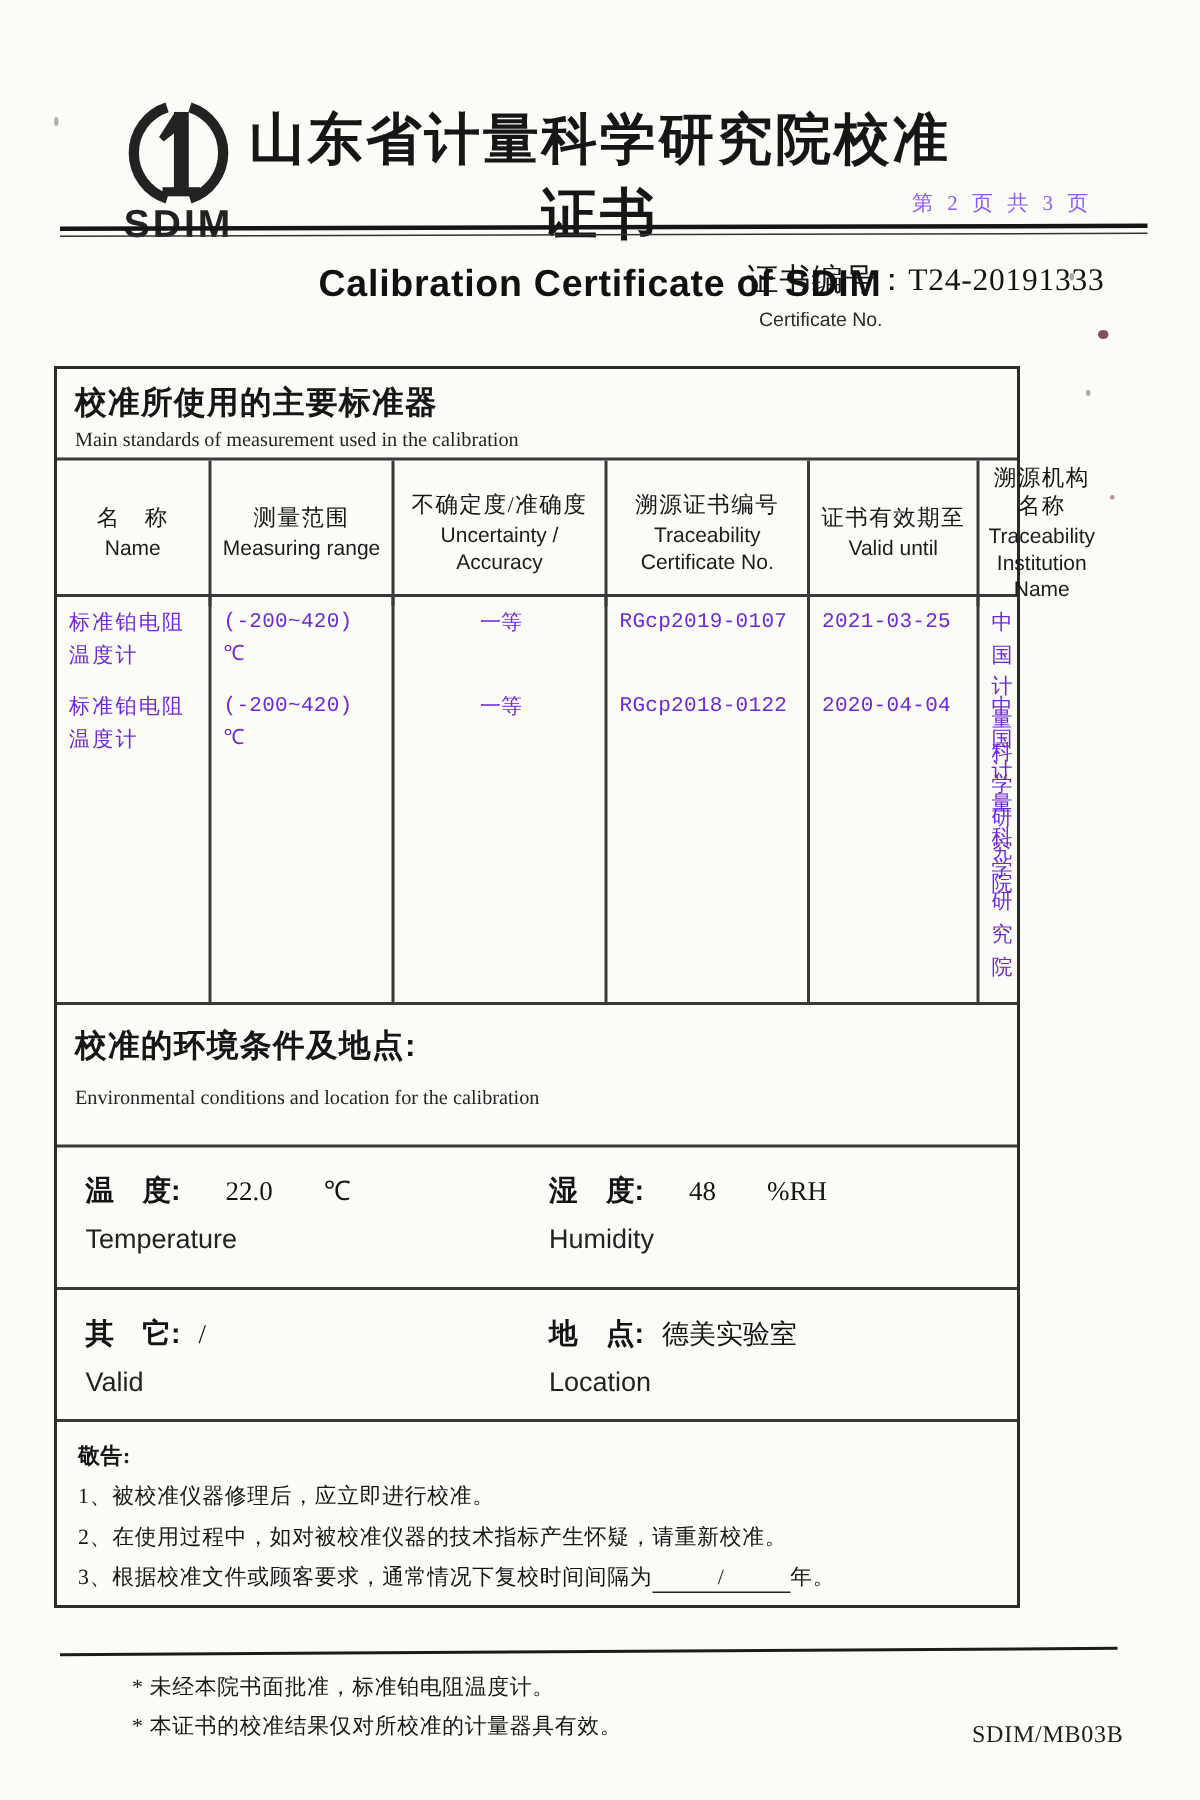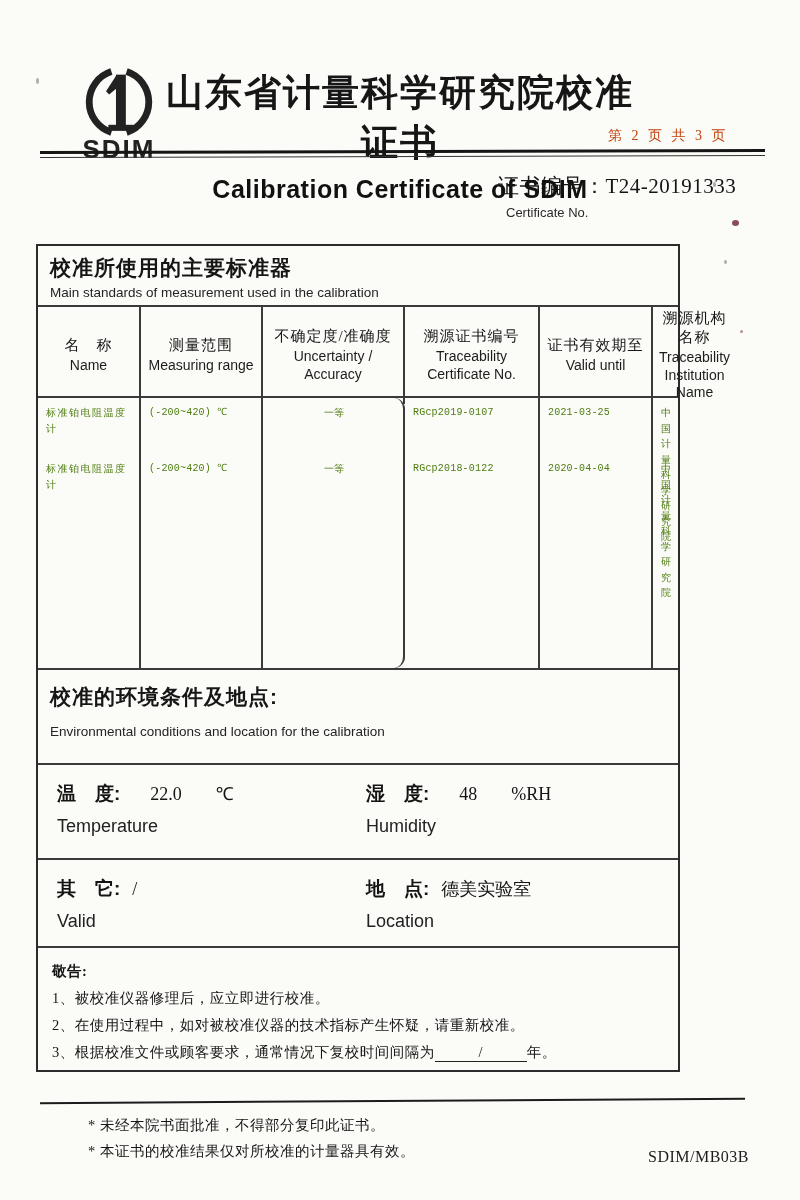--- a/index.html
+++ b/index.html
@@ -18,60 +18,60 @@
   .logo-wrap { left:60px; top:64px; width:118px; text-align:center; }
   .logo-svg  { width:76px; height:76px; display:block; margin:0 auto; }
   .logo-text { font-family:"Liberation Sans", sans-serif; font-weight:bold;
                font-size:26px; letter-spacing:2px; color:#222; margin-top:-6px; }
 
   .title-wrap { left:150px; top:68px; width:500px; text-align:center; }
   .title-cn { font-size:37px; font-weight:bold; letter-spacing:2px; color:#161616; }
   .title-en { font-family:"Liberation Sans", sans-serif; font-weight:bold;
               font-size:25px; color:#111; margin-top:7px; letter-spacing:0.5px; }
 
-  .page-info { left:608px; top:127px; font-size:14px; letter-spacing:3px; color:#c2410c; }
+  .page-info { left:608px; top:127px; font-size:14px; letter-spacing:3px; color:#8b5cf6; }
 
   .rule-a { left:40px; top:150px; width:725px; height:3px; background:#151515;
             transform:rotate(-0.15deg); }
   .rule-b { left:40px; top:156px; width:725px; height:1px; background:#333;
             transform:rotate(-0.15deg); }
 
   .certno-cn { left:498px; top:172px; font-size:21px; color:#141414; letter-spacing:0.5px; }
   .certno-en { left:506px; top:205px; font-family:"Liberation Sans", sans-serif;
                font-size:13px; color:#2a2a2a; }
 
   
   .main-box { left:36px; top:244px; width:644px; height:828px;
               border:2px solid #2c2c2c; display:flex; flex-direction:column;
               background:transparent; }
   .sec { border-bottom:2px solid #3a3a3a; }
   .sec:last-child { border-bottom:none; flex:1; }
 
   .sec-standards-title { height:61px; padding:8px 12px 0 12px; }
   .sec-title-cn { font-family:"Liberation Sans", sans-serif; font-weight:bold;
                   font-size:21px; color:#161616; letter-spacing:1px; }
-  .sec-title-en { font-family:Liberation Sans, sans-serif; font-size:13.5px;
+  .sec-title-en { font-family:Liberation Serif, serif; font-size:13.5px;
                   color:#242424; margin-top:3px; }
 
   .grid6 { display:grid; grid-template-columns:103px 122px 142px 135px 113px auto; }
   .thead { height:91px; }
   .thead .cell { border-right:2px solid #3a3a3a; display:flex; flex-direction:column;
                  justify-content:center; align-items:center; text-align:center;
                  padding:2px 6px; }
   .thead .cell:last-child { border-right:none; }
   .th-cn { font-size:15px; color:#161616; letter-spacing:1px; }
   .th-en { font-family:"Liberation Sans", sans-serif; font-size:14px;
            color:#1c1c1c; line-height:1.25; margin-top:2px; }
 
   .tbody { height:272px; }
   .tbody .cell { border-right:2px solid #3a3a3a; padding:7px 6px 0 8px; }
   .tbody .cell:last-child { border-right:none; }
-  .entry { height:56px; font-size:10px; line-height:1.55; color:#4d7c0f; }
+  .entry { height:56px; font-size:14px; line-height:1.55; color:#6d28d9; }
   .cell-name .entry { letter-spacing:1.5px; }
-  .cell-center { text-align:center;border-radius:11px; }
+  .cell-center { text-align:center; }
   .cell-range .entry, .cell-certno .entry, .cell-date .entry { letter-spacing:0.2px;font-family:Liberation Mono, monospace; }
 
   .sec-env-title { height:95px; padding:13px 12px 0 12px; }
   .sec-env-title .sec-title-en { margin-top:13px; }
 
   .env-row { height:95px; display:flex; }
   .env-row-b { height:88px; }
   .env-col { padding:16px 0 0 12px; }
   .env-col-left  { width:320px;padding-left:19px; }
   .env-col-right { flex:1; padding-left:8px; }
@@ -239,21 +239,21 @@
     <div class="notice-line">
       <span>3、根据校准文件或顾客要求，通常情况下复校时间间隔为</span><span class="blank-underline">/</span><span>年。</span>
     </div>
   </div>
 
 </div>
 
 <div class="abs footer-rule"></div>
 
 <div class="abs footer-notes">
-  <div class="footer-note">* 未经本院书面批准，不得部分复印此证书。</div>
+  <div class="footer-note">* 未经本院书面批准，标准铂电阻温度计。</div>
   <div class="footer-note">* 本证书的校准结果仅对所校准的计量器具有效。</div>
 </div>
 
 <div class="abs form-code">SDIM/MB03B</div>
 
 <div class="abs speck speck-1"></div>
 <div class="abs speck speck-2"></div>
 <div class="abs speck speck-3"></div>
 <div class="abs speck speck-4"></div>
 <div class="abs speck speck-5"></div>

